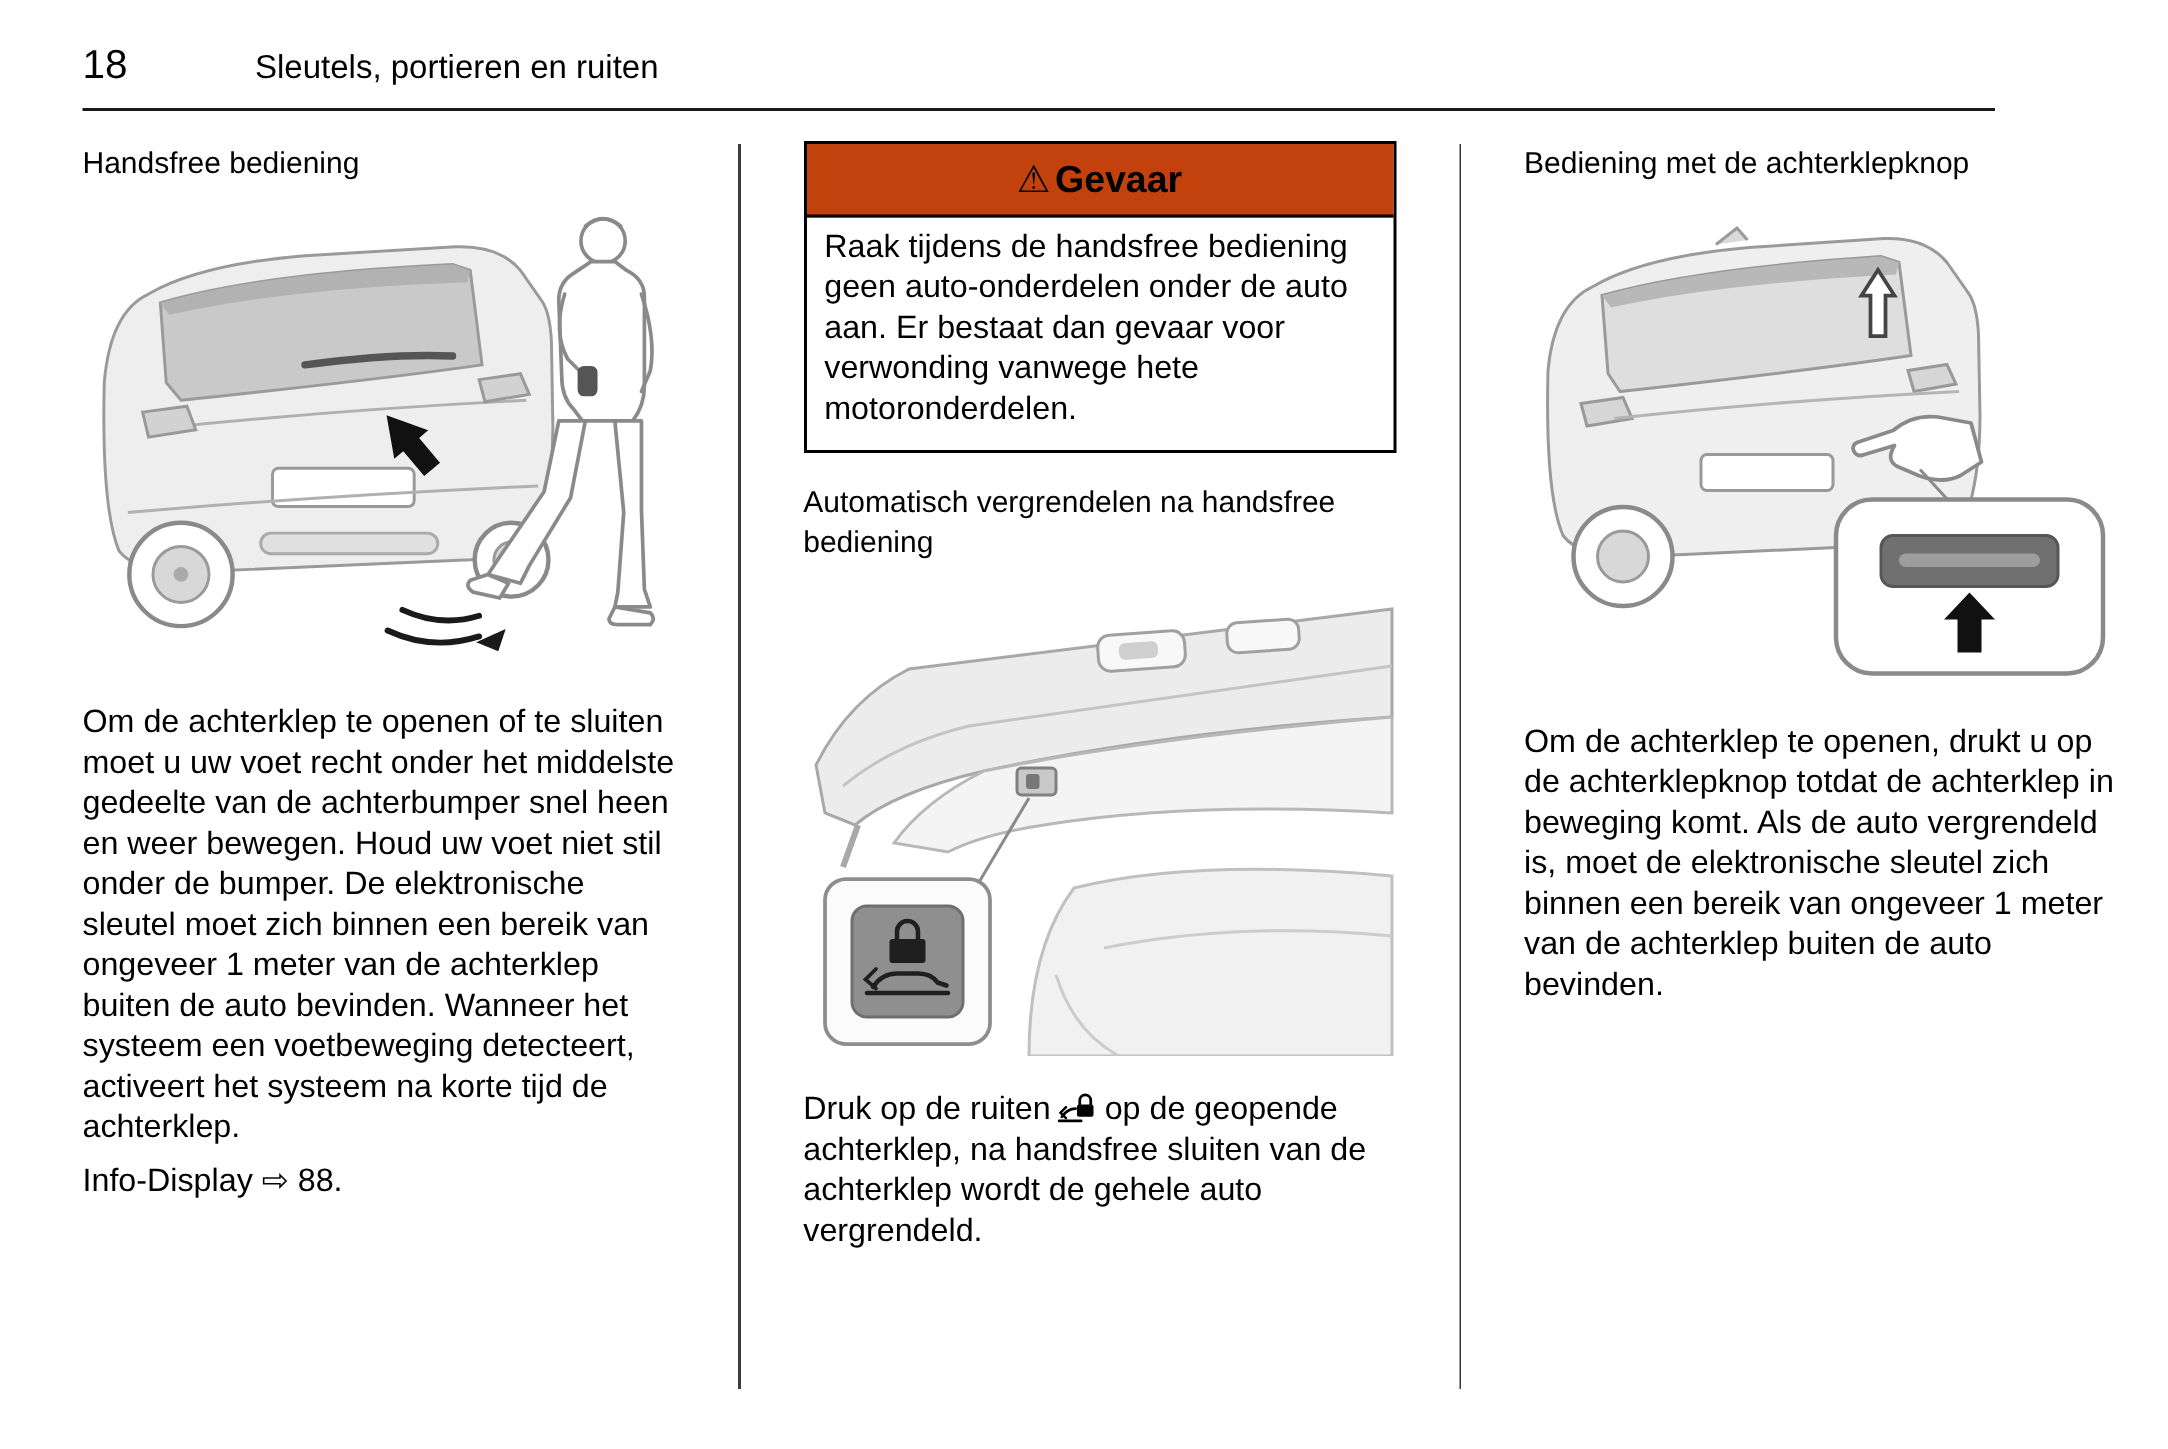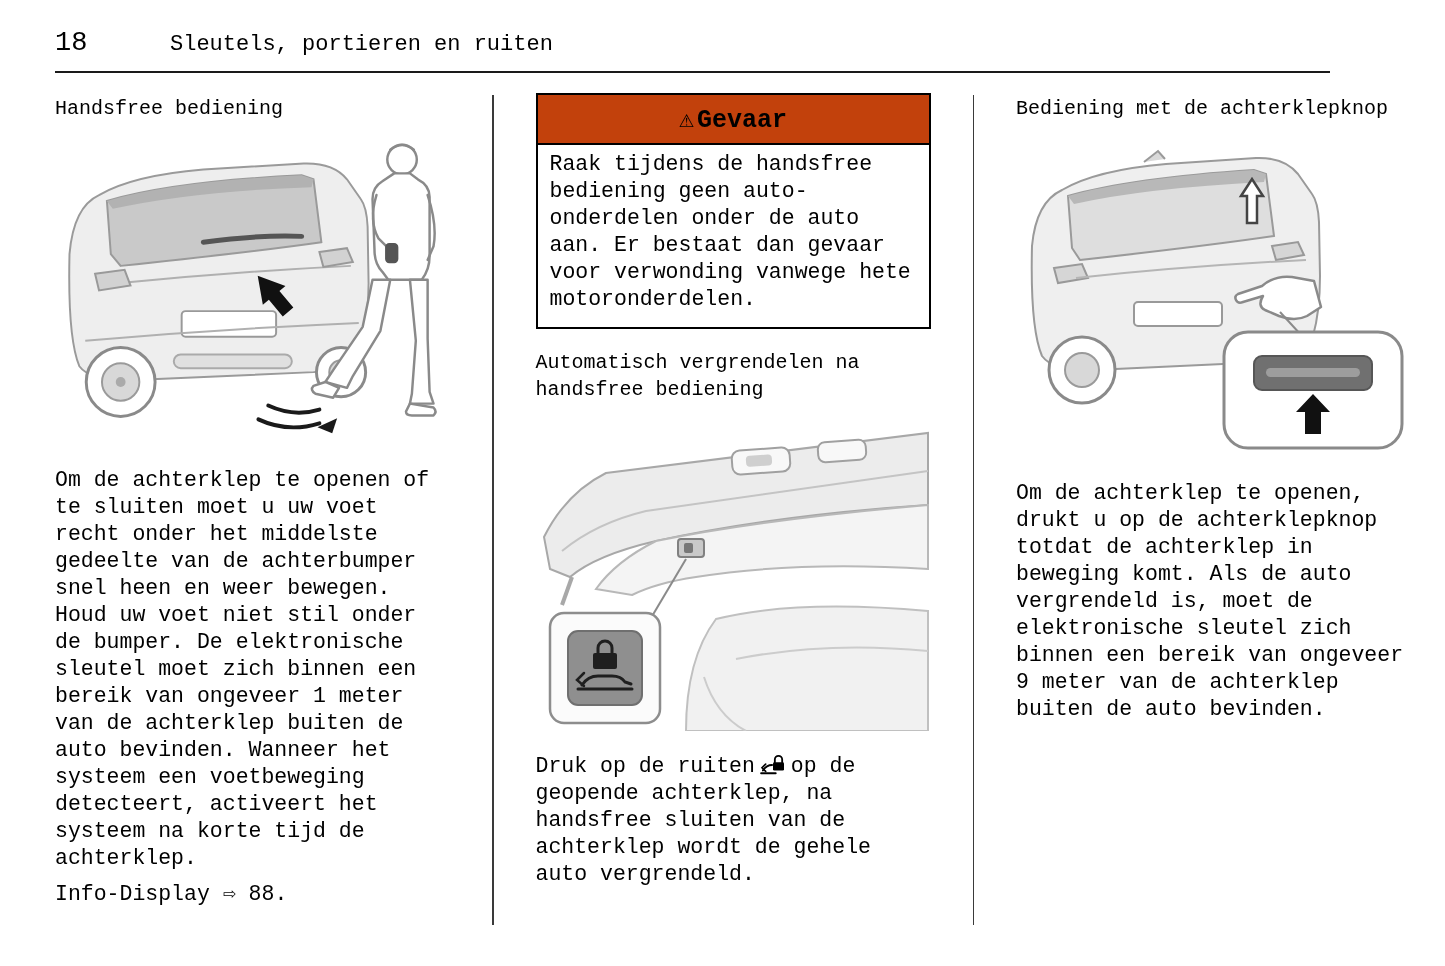--- a/index.html
+++ b/index.html
@@ -2,21 +2,21 @@
 <html><head>
 <meta charset="utf-8">
 <style>
   * { margin:0; padding:0; box-sizing:border-box; }
   html,body { background:#ffffff; }
   body {
     width:1445px; height:966px;
     font-family:"Liberation Sans", sans-serif;
     color:#000; overflow:hidden;
   }
-  .page { padding:28px 115px 0 55px;font-family:Liberation Mono, monospace; }
+  .page { padding:28px 115px 0 55px; }
 
   
   .page-header { display:flex; align-items:baseline; }
   .page-number { font-size:27px; width:115px; }
   .page-title { font-size:22px; font-weight:400; }
   .header-rule { border-bottom:2px solid #1a1a1a; margin-top:13px; }
 
   
   .columns { display:flex; margin-top:20px; }
   .col { width:395px; flex:0 0 395px; }
@@ -204,17 +204,17 @@
 
           <path d="M264 176 L286 200" stroke="#8a8a8a" stroke-width="2" fill="none"></path>
 
           <rect x="208" y="196" width="178" height="116" rx="24" fill="#ffffff" stroke="#8a8a8a" stroke-width="3"></rect>
           <rect x="238" y="220" width="118" height="34" rx="8" fill="#707070" stroke="#565656" stroke-width="2"></rect>
           <rect x="250" y="232" width="94" height="9" rx="4.5" fill="#9d9d9d"></rect>
           <path d="M297 258 l-17 18 h9 v22 h16 v-22 h9 Z" fill="#111"></path>
         </svg>
       </figure>
 
-      <p>Om de achterklep te openen, drukt u op de achterklepknop totdat de achterklep in beweging komt. Als de auto vergrendeld is, moet de elektronische sleutel zich binnen een bereik van ongeveer 9 meter van de achterklep buiten de auto bevinden.</p>
+      <p>Om de achterklep te openen, drukt u op de achterklepknop totdat de achterklep in beweging komt. Als de auto vergrendeld is, moet de elektronische sleutel zich binnen een bereik van ongeveer 1 meter van de achterklep buiten de auto bevinden.</p>
     </section>
 
   </main>
 </div>
 
 </body></html>

